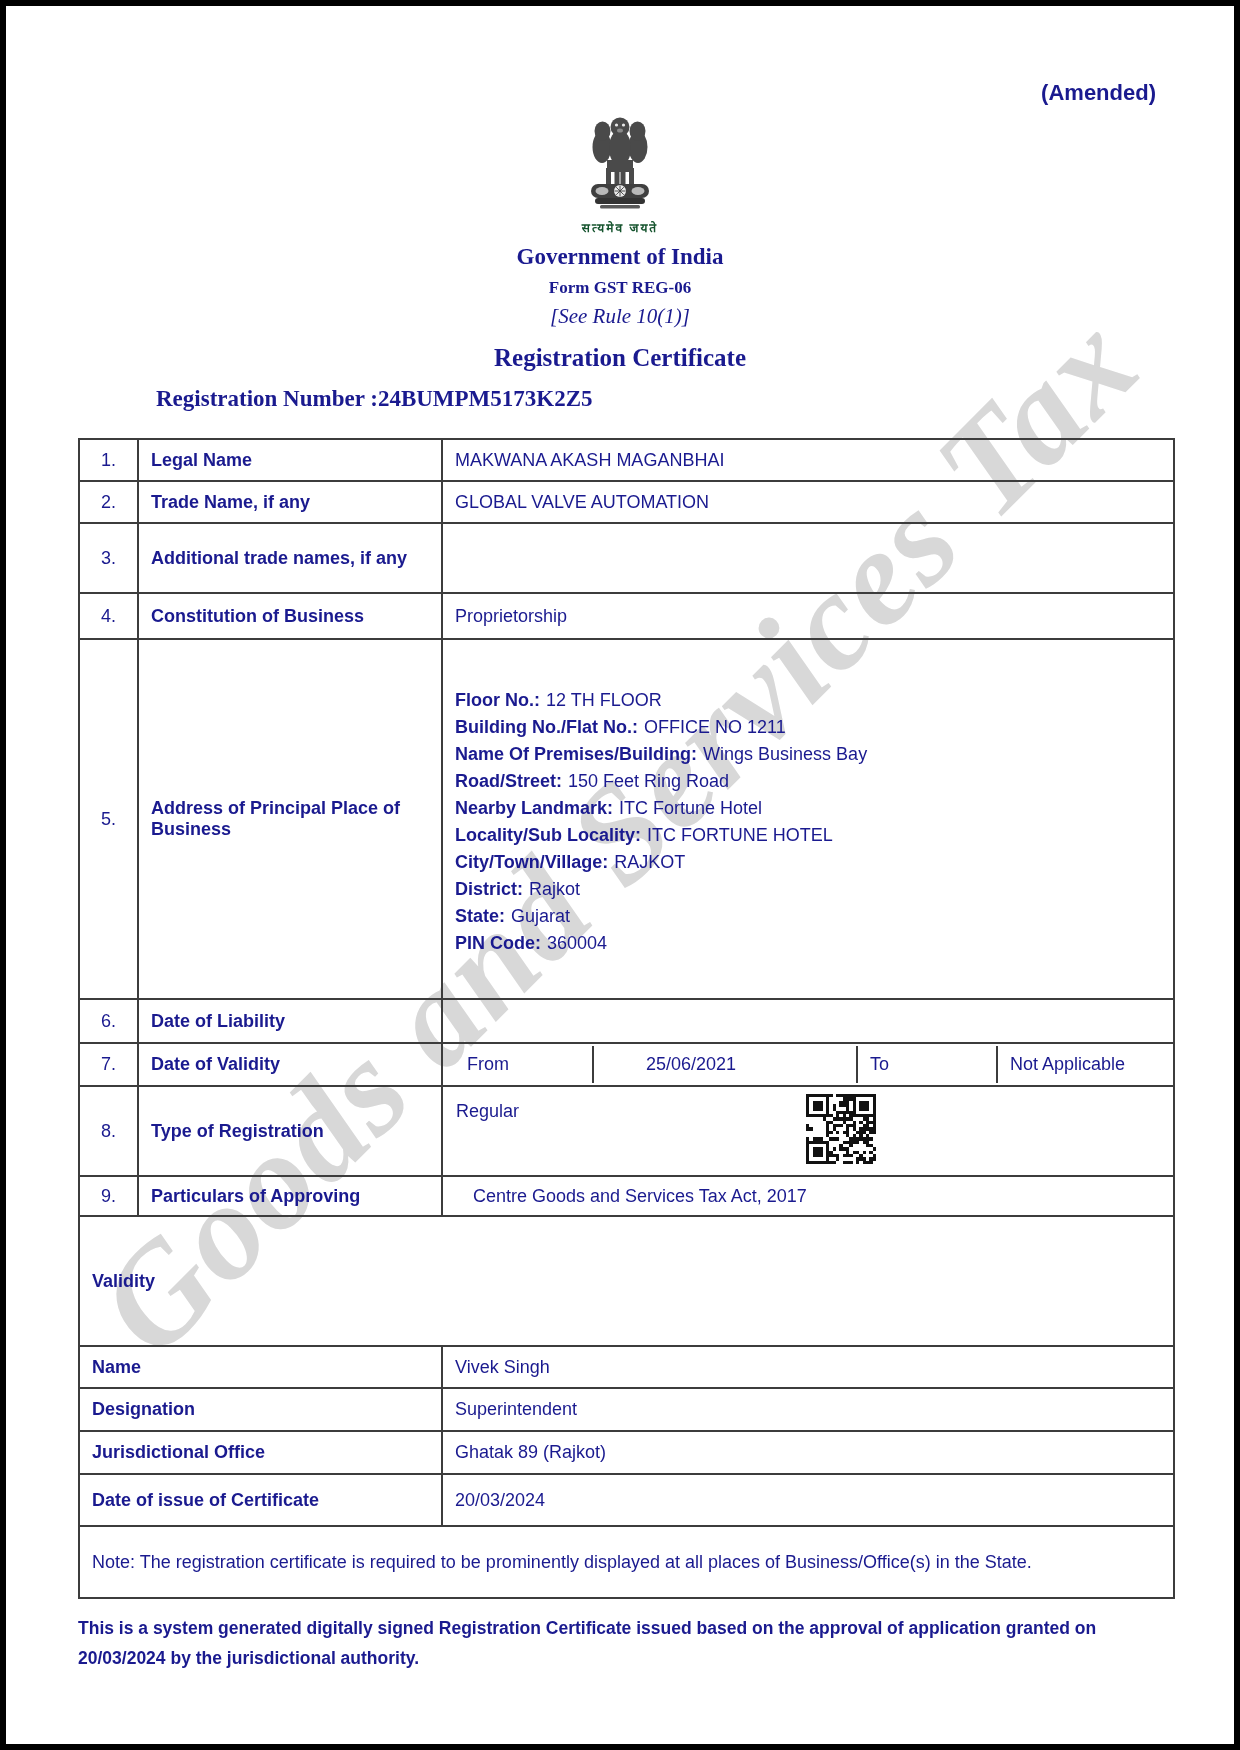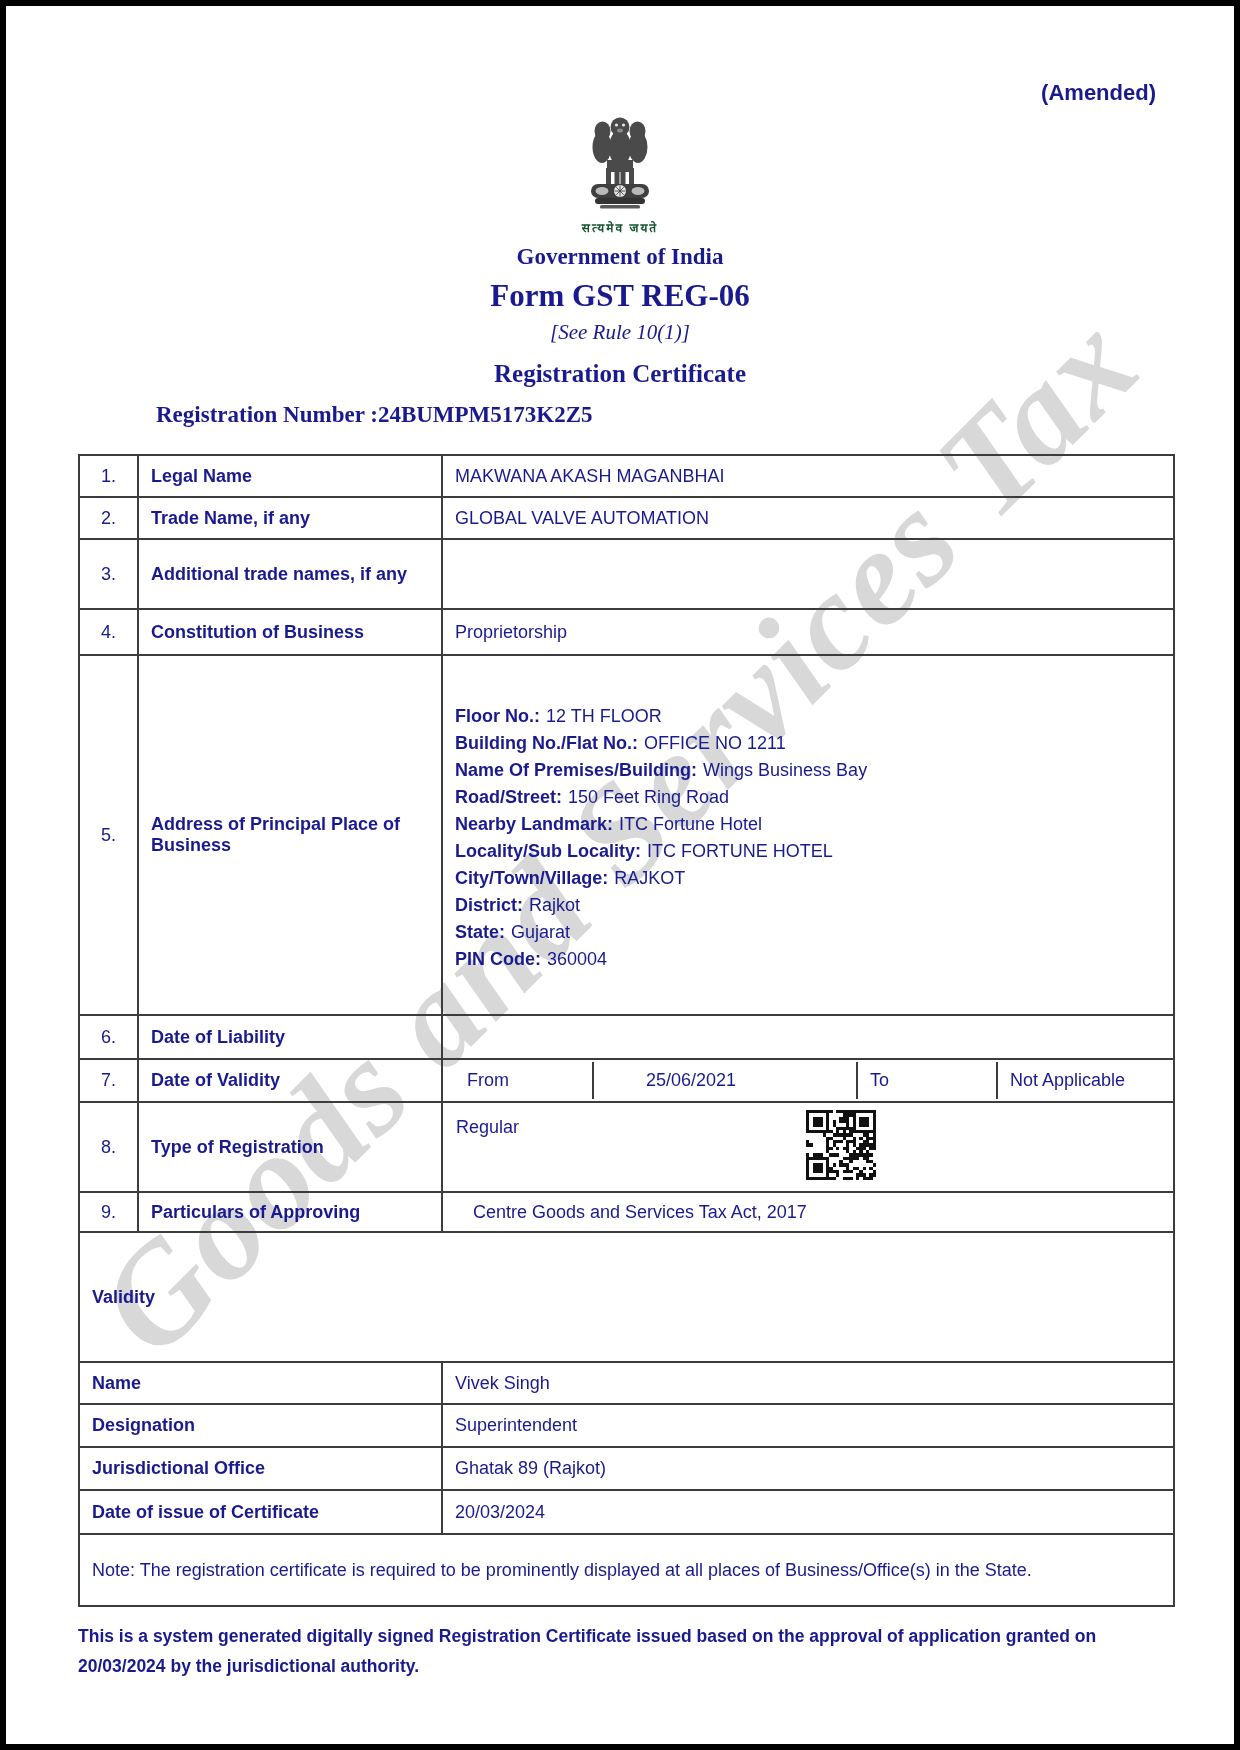--- a/index.html
+++ b/index.html
@@ -45,21 +45,21 @@
     color:#14532d;
     letter-spacing:2px;
     font-weight:bold;
   }
   .h-serif {
     text-align:center;
     font-family:"Liberation Serif", serif;
     font-weight:bold;
   }
   .h-gov  { margin-top:8px; font-size:23px; }
-  .h-form { margin-top:8px;  font-size:31px; }
+  .h-form { margin-top:8px;  font-size:17px; }
   .h-rule { margin-top:6px;  font-size:21px; font-weight:normal; font-style:italic; }
   .h-cert { margin-top:15px; font-size:25px; }
   .reg-line {
     margin:14px 0 0 150px;
     font-family:"Liberation Serif", serif;
     font-weight:bold;
     font-size:23px;
   }
   table.cert {
     margin:26px 0 0 72px;
@@ -413,21 +413,21 @@
         <td>Vivek Singh</td>
       </tr>
       <tr style="height:43px">
         <td class="blbl" colspan="2">Designation</td>
         <td>Superintendent</td>
       </tr>
       <tr style="height:43px">
         <td class="blbl" colspan="2">Jurisdictional Office</td>
         <td>Ghatak 89 (Rajkot)</td>
       </tr>
-      <tr style="height:44px">
+      <tr style="height:52px">
         <td class="blbl" colspan="2">Date of issue of Certificate</td>
         <td>20/03/2024</td>
       </tr>
 
       <tr style="height:72px">
         <td class="note-cell" colspan="3">Note: The registration certificate is required to be prominently displayed at all places of Business/Office(s) in the State.</td>
       </tr>
     </tbody>
       </table>
 

